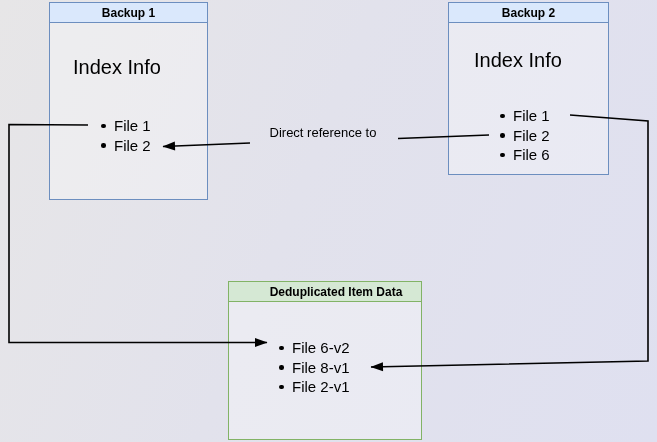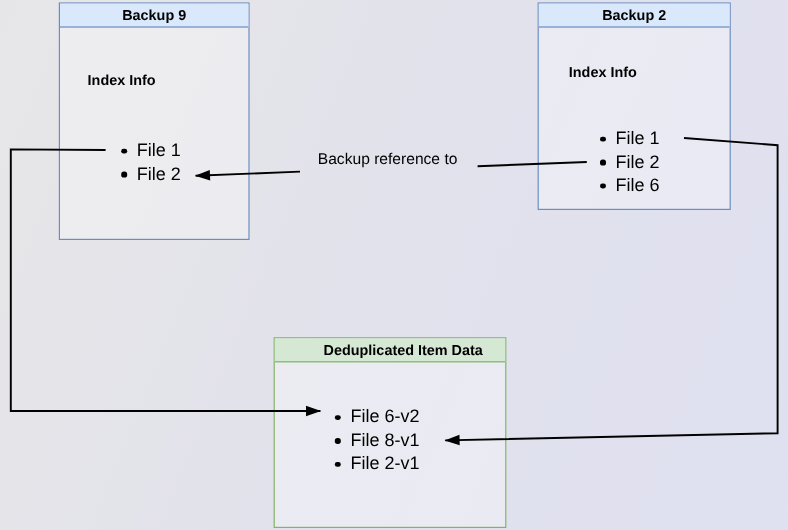--- a/index.html
+++ b/index.html
@@ -11,21 +11,21 @@
   .box{position:absolute;border:1.5px solid;background:rgba(255,255,255,0.30);box-sizing:border-box;}
   .box.blue{border-color:var(--blue-border);}
   .box.green{border-color:var(--green-border);}
   .box-header{
     height:20px;display:flex;align-items:center;justify-content:center;
     font-size:12px;font-weight:bold;border-bottom:1.5px solid;box-sizing:border-box;
     white-space:nowrap;
   }
   .blue .box-header{background:var(--blue-fill);border-bottom-color:var(--blue-border);}
   .green .box-header{background:var(--green-fill);border-bottom-color:var(--green-border);padding-left:22px;}
-  .subtitle{position:absolute;font-size:12px;line-height:19px;white-space:nowrap;font-weight:bold;}
+  .subtitle{position:absolute;font-size:20px;line-height:19px;white-space:nowrap;}
   ul.items{position:absolute;margin:0;padding:0;list-style:none;}
   ul.items li{
     position:relative;padding-left:14px;font-size:15px;line-height:19.5px;white-space:nowrap;
   }
   ul.items li::before{
     content:"";position:absolute;left:1px;top:7.8px;width:4.5px;height:4.5px;
     border-radius:50%;background:var(--line);
   }
   .note{
     position:absolute;left:238px;top:123px;width:170px;text-align:center;
@@ -35,21 +35,21 @@
   .wire{stroke:var(--line);stroke-width:1.6;fill:none;}
   .ah{fill:var(--line);stroke:none;}
 </style>
 </head>
 <body>
 
 <div class="canvas">
 
   <div class="box blue" style="left:49px;top:2px;width:159px;height:198px">
     <div class="box-header">
-      <span>Backup 9</span>
+      <span>Backup 1</span>
     </div>
     <div class="subtitle" style="left:23px;top:55px">Index Info</div>
     <ul class="items" style="left:50px;top:113px">
         <li>File 1</li>
         <li>File 2</li>
       </ul>
   </div>
 
   <div class="box blue" style="left:448px;top:2px;width:161px;height:173px">
     <div class="box-header">
@@ -68,21 +68,21 @@
       <span>Deduplicated Item Data</span>
     </div>
     <ul class="items" style="left:49px;top:56px">
         <li>File 6-v2</li>
         <li>File 8-v1</li>
         <li>File 2-v1</li>
       </ul>
   </div>
 
   <div class="note">
-    <div>Backup reference to</div>
+    <div>Direct reference to</div>
   </div>
 
   <svg class="wires" width="657" height="442" viewBox="0 0 657 442">
     <defs>
       <marker id="ah" markerUnits="userSpaceOnUse" markerWidth="14" markerHeight="10" refX="12.5" refY="5" orient="auto">
         <path class="ah" d="M0.5,0.6 L13,5 L0.5,9.4 Z"></path>
       </marker>
     </defs>
     <path class="wire" marker-end="url(#ah)" d="M88,125 L9,124.5 L9,342.5 L267,342.5"></path>
     <path class="wire" marker-end="url(#ah)" d="M570,115 L648,121 L648,361 L371,367"></path>

